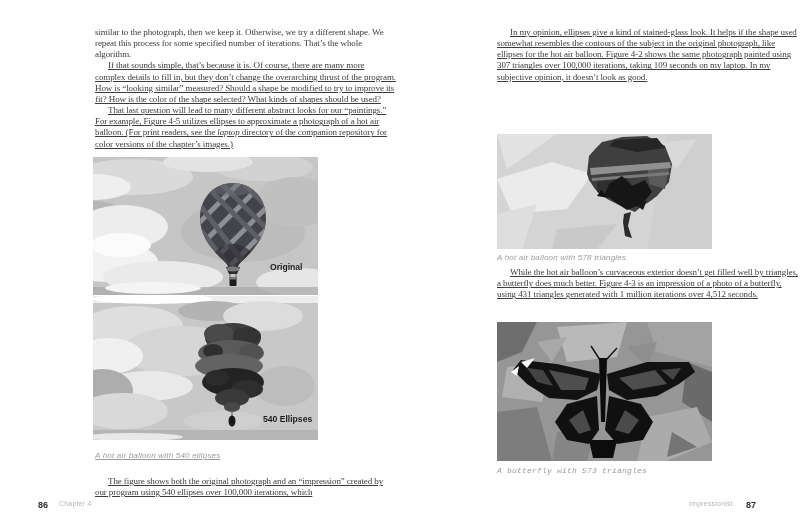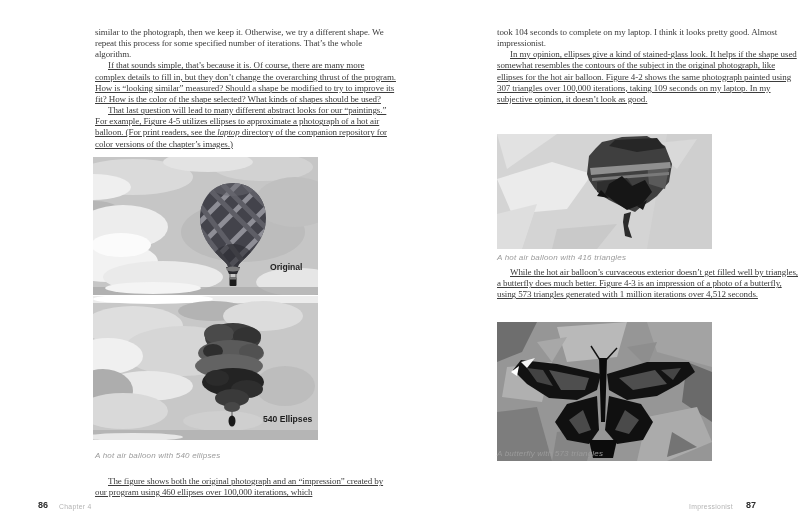--- a/index.html
+++ b/index.html
@@ -10,21 +10,21 @@
   #page-right{left:400px;}
   .textblock{position:absolute;width:301px;}
   .para{font-size:9px;line-height:11.15px;color:#3c3c3c;letter-spacing:-0.1px;
         text-align:left;}
   .para.indent{text-indent:13px;text-decoration:underline;}
   .caption{position:absolute;font-family:"Liberation Sans",sans-serif;font-style:italic;
            font-size:8px;color:#9b9b9b;letter-spacing:0.2px;}
   .figure{position:absolute;line-height:0;}
   .figure svg{display:block;}
   .footer{position:absolute;top:500px;font-family:"Liberation Sans",sans-serif;
-          display:flex;align-items:flex-end;}
+          display:flex;align-items:flex-start;}
   .pagenum{font-size:9px;font-weight:bold;color:#2c2c2c;}
   .footer-label{font-size:6.8px;color:#b4b4b4;letter-spacing:0.3px;}
   #footer-left .footer-label{margin-left:11px;}
   #footer-right{right:44px;}
   #footer-right .pagenum{margin-left:13px;}
   .fig-label{font-family:"Liberation Sans",sans-serif;font-weight:bold;font-size:8.6px;
              fill:#1e1e1e;}
 </style>
 </head>
 <body>
@@ -125,36 +125,35 @@
           <ellipse cx="154" cy="93" rx="16" ry="9" fill="#2e2e2e"></ellipse>
           <ellipse cx="139" cy="102" rx="17" ry="9" fill="#3a3a3a"></ellipse>
           <ellipse cx="139" cy="111" rx="8" ry="5" fill="#474747"></ellipse>
           <line x1="139" y1="114" x2="139" y2="120" stroke="#555" stroke-width="1"></line>
           <ellipse cx="139" cy="125" rx="3.5" ry="5.5" fill="#191919"></ellipse>
         </g>
         <text class="fig-label" x="170" y="126">540 Ellipses</text>
       </svg>
     </div>
 
-    <div class="caption" style="left:95px;top:451px;">A hot air balloon with 540 ellipses</div>
+    <div class="caption" style="left:95px;top:451px;text-decoration:underline;">A hot air balloon with 540 ellipses</div>
 
     <div class="textblock" style="left:95px;top:476px;">
-      <div class="para indent">The figure shows both the original photograph and an “impression” created by our program using 460 ellipses over 100,000 iterations, which</div>
+      <div class="para indent">The figure shows both the original photograph and an “impression” created by our program using 540 ellipses over 100,000 iterations, which</div>
     </div>
 
     <div class="footer" id="footer-left" style="left:38px;">
       <span class="pagenum">86</span>
       <span class="footer-label">Chapter 4</span>
     </div>
   </div>
 
   <div class="page" id="page-right">
 
     <div class="textblock" style="left:97px;top:27px;">
-      <div class="para">took 104 seconds to complete on my laptop. I think it looks pretty good. Almost impressionist.</div>
       <div class="para indent">In my opinion, ellipses give a kind of stained-glass look. It helps if the shape used somewhat resembles the contours of the subject in the original photograph, like ellipses for the hot air balloon. Figure 4-2 shows the same photograph painted using 307 triangles over 100,000 iterations, taking 109 seconds on my laptop. In my subjective opinion, it doesn’t look as good.</div>
     </div>
 
     <div class="figure" style="left:97px;top:134px;">
       <svg width="215" height="115" viewBox="0 0 215 115">
         <rect x="0" y="0" width="215" height="115" fill="#d4d4d4"></rect>
         <g>
           <polygon points="0,0 60,0 10,35" fill="#e2e2e2"></polygon>
           <polygon points="0,45 55,28 95,40 70,75 15,80" fill="#ebebeb"></polygon>
           <polygon points="0,80 40,70 25,115 0,115" fill="#dedede"></polygon>
@@ -170,24 +169,24 @@
           <polygon points="95,44 172,38 172,41 95,47" fill="#7a7a7a"></polygon>
           <polygon points="100,48 130,44 140,58 120,66 100,58" fill="#2f2f2f"></polygon>
           <polygon points="112,50 125,42 135,52 148,46 155,58 145,70 130,76 118,68 108,60" fill="#161616"></polygon>
           <polygon points="104,56 112,64 100,62" fill="#111111"></polygon>
           <polygon points="140,72 150,66 146,76" fill="#1a1a1a"></polygon>
           <polygon points="127,80 134,78 131,92 135,104 128,102 126,88" fill="#2b2b2b"></polygon>
         </g>
       </svg>
     </div>
 
-    <div class="caption" style="left:97px;top:253px;">A hot air balloon with 416 triangles</div>
+    <div class="caption" style="left:97px;top:253px;">A hot air balloon with 578 triangles</div>
 
     <div class="textblock" style="left:97px;top:267px;">
-      <div class="para indent">While the hot air balloon’s curvaceous exterior doesn’t get filled well by triangles, a butterfly does much better. Figure 4-3 is an impression of a photo of a butterfly, using 573 triangles generated with 1 million iterations over 4,512 seconds.</div>
+      <div class="para indent">While the hot air balloon’s curvaceous exterior doesn’t get filled well by triangles, a butterfly does much better. Figure 4-3 is an impression of a photo of a butterfly, using 431 triangles generated with 1 million iterations over 4,512 seconds.</div>
     </div>
 
     <div class="figure" style="left:97px;top:322px;">
       <svg width="215" height="139" viewBox="0 0 215 139">
         <rect x="0" y="0" width="215" height="139" fill="#969696"></rect>
         <g>
           <polygon points="0,0 40,0 25,30 0,40" fill="#6e6e6e"></polygon>
           <polygon points="60,5 130,0 120,35 70,40" fill="#b9b9b9"></polygon>
           <polygon points="150,0 215,0 215,45 160,30" fill="#a3a3a3"></polygon>
           <polygon points="190,40 215,50 215,100 185,80" fill="#6a6a6a"></polygon>
@@ -213,21 +212,21 @@
           <polygon points="164,48 184,46 176,58" fill="#454545"></polygon>
           <polygon points="100,74 70,82 58,100 70,118 92,122 102,108" fill="#101010"></polygon>
           <polygon points="86,88 72,98 82,112 94,108" fill="#4a4a4a"></polygon>
           <polygon points="112,74 144,82 156,100 146,118 120,122 108,108" fill="#101010"></polygon>
           <polygon points="128,88 142,98 132,112 118,108" fill="#4a4a4a"></polygon>
           <polygon points="92,118 120,118 116,136 96,136" fill="#0c0c0c"></polygon>
         </g>
       </svg>
     </div>
 
-    <div class="caption" style="left:97px;top:449px;">A butterfly with 573 triangles</div>
+    <div class="caption" style="left:97px;top:466px;font-family:Liberation Mono, monospace;">A butterfly with 573 triangles</div>
 
     <div class="footer" id="footer-right">
       <span class="footer-label">Impressionist</span>
       <span class="pagenum">87</span>
     </div>
   </div>
 
 </div>
 
 </body></html>

